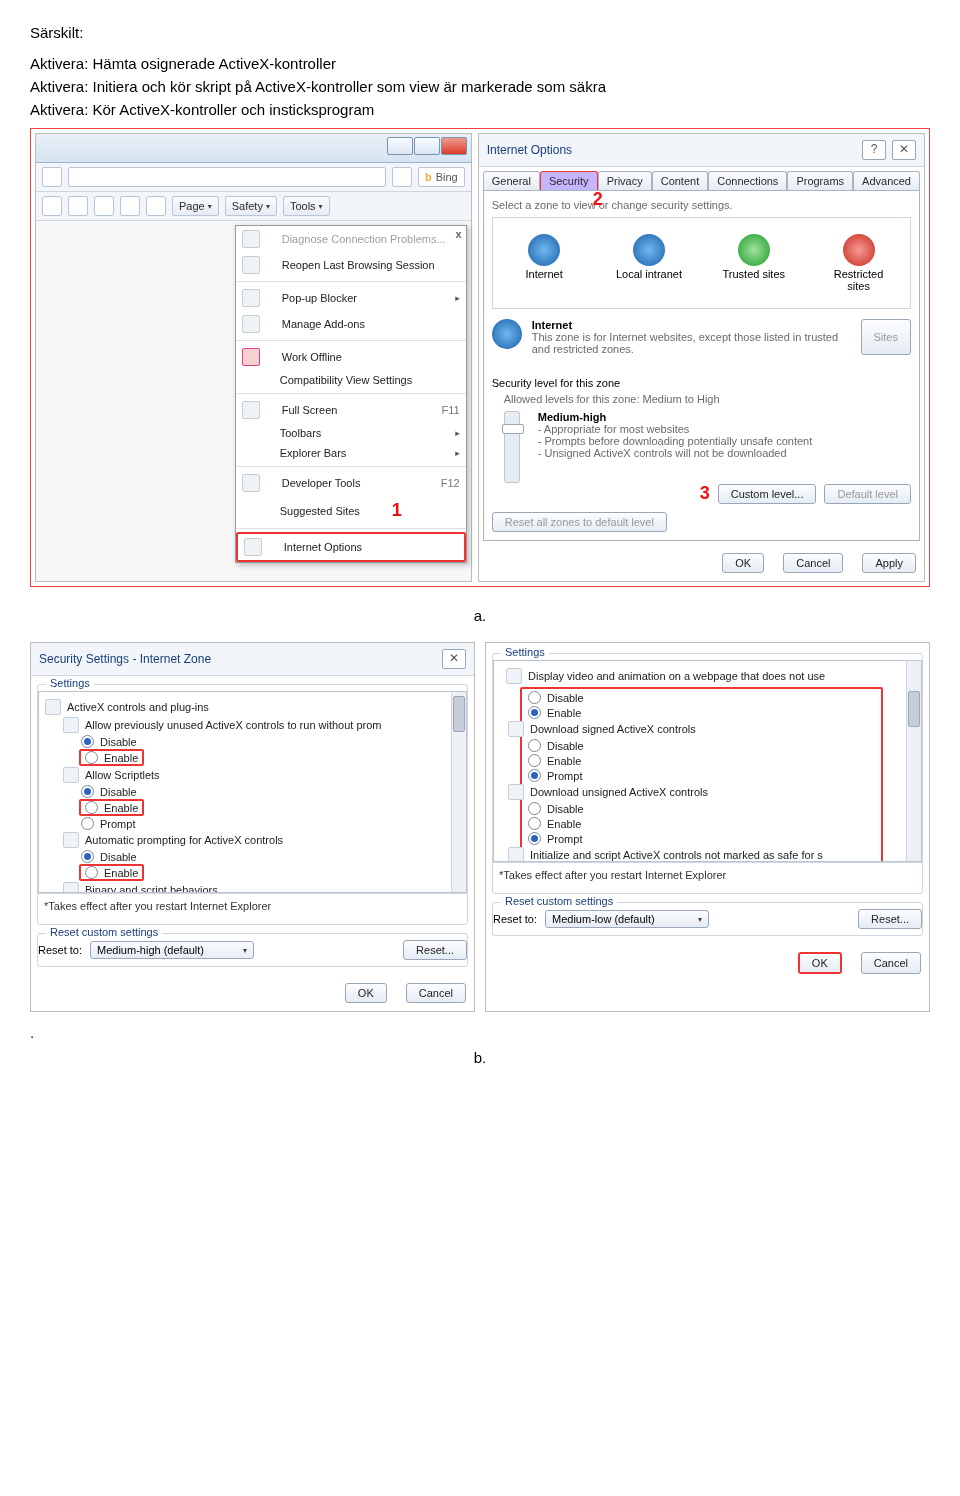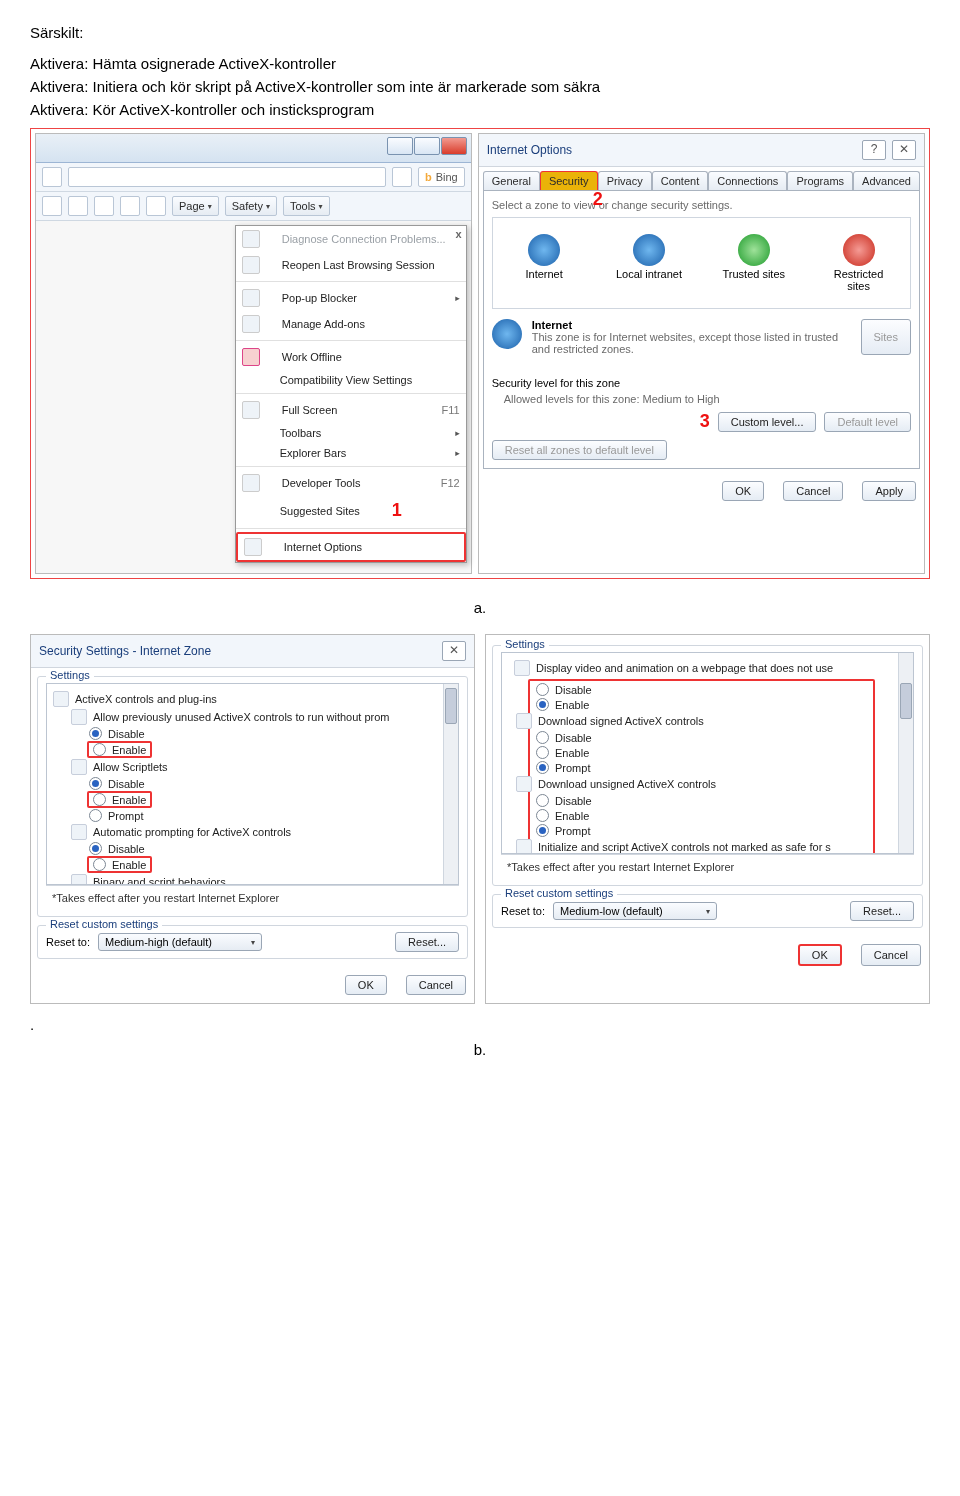--- a/index.html
+++ b/index.html
@@ -25,35 +25,35 @@
   .mi{display:flex;align-items:center;gap:22px;padding:4px 6px;border-bottom:0;color:#222}
   .mi.dis{color:#9aa0a6}
   .mi .k{margin-left:auto;color:#777}
   .mi .ico{width:16px;height:16px;border:1px solid #ccc;border-radius:2px;background:#eef3f8}
   .mi .arrow{margin-left:auto;font-size:9px;color:#555}
   .sep{height:1px;background:#e0e0e0;margin:3px 0}
   .io-red{border:2px solid #e33;border-radius:2px}
   .num-red{color:#e11;font-weight:700;font-size:18px}
   .tabstrip{display:flex;gap:0;margin:4px 4px 0 4px}
   .tab{padding:3px 8px;border:1px solid #aab3bf;background:linear-gradient(#fafcff,#e6ecf3);border-bottom:none;border-radius:3px 3px 0 0;color:#2b2b2b}
-  .tab.active{background:#eab308;position:relative;z-index:2}
+  .tab.active{background:#c4b5fd;position:relative;z-index:2}
   .panel{border:1px solid #aab3bf;background:#fff;margin:0 4px 4px 4px;padding:8px}
   .zones{display:flex;gap:14px;justify-content:space-around;margin:10px 0}
   .zone{display:flex;flex-direction:column;align-items:center;width:70px;text-align:center;gap:2px}
   .zone .zi{width:32px;height:32px;border-radius:50%}
   .gray{color:#6a6a6a}
   .btn{display:inline-flex;align-items:center;justify-content:center;padding:3px 12px;border:1px solid #9aa6b5;background:linear-gradient(#fcfdff,#e5ecf4);border-radius:3px;color:#222}
   .btn.dis{color:#999}
   .btnrow{display:flex;gap:19px;justify-content:flex-end;padding:8px}
   .slider{width:14px;height:70px;border:1px solid #bcc5d1;background:#e8edf3;border-radius:3px;position:relative;margin-right:8px}
   .slider:after{content:"";position:absolute;left:-3px;top:12px;width:20px;height:8px;background:#fff;border:1px solid #9aa6b5;border-radius:2px}
   .mh{display:flex;gap:10px}
   .cb{width:13px;height:13px;border:1px solid #7c8794;background:#fff;display:inline-block;vertical-align:middle;margin-right:4px;position:relative}
   .cb.ck:after{content:"✓";position:absolute;left:0;top:-2px;font-size:11px;color:#2a63c1}
-  .group{border:1px solid #d0d6de;border-radius:3px;margin:8px 6px;padding:6px 8px;position:relative;background:#fff}
+  .group{border:1px solid #d0d6de;border-radius:3px;margin:8px 6px;padding:6px 0;position:relative;background:#fff}
   .group>legend,.group>.lg{position:absolute;top:-8px;left:8px;background:#fff;padding:0 4px;color:#1a3e7b;font-size:11px}
   .treebox{border:1px solid #bcc5d1;background:#fff;height:200px;overflow:hidden;position:relative}
   .tree{padding:6px 8px 6px 6px;font-size:11px;color:#222}
   .tree .it{display:flex;align-items:center;gap:6px;padding:1px 0}
   .tree .it.cat{font-weight:400}
   .tree .it .ic{width:14px;height:14px;border:1px solid #c7cedb;border-radius:2px;background:#eef3f8}
   .radio{width:11px;height:11px;border:1px solid #7c8794;border-radius:50%;display:inline-block;position:relative}
   .radio.sel:after{content:"";position:absolute;inset:2px;border-radius:50%;background:#2a63c1}
   .hl{border:2px solid #e33;border-radius:2px;padding:0 4px;margin:-1px -2px;display:inline-flex;align-items:center;gap:6px}
   .scrollbar{position:absolute;right:0;top:0;width:14px;height:100%;background:#edf0f4;border-left:1px solid #cfd6df}
@@ -63,21 +63,21 @@
   .label-a{text-align:center;margin:8px 0 18px 0;font-size:15px}
   .dialog-title{padding:6px 8px;font-size:12px;color:#1a3e7b;border-bottom:1px solid #d0d6de;background:#f2f6fb;display:flex;justify-content:space-between;align-items:center}
   .xbtn{width:22px;height:18px;border:1px solid #9aa6b5;background:#fff;border-radius:2px;text-align:center;line-height:16px;color:#555}
   .ok-red{border:2px solid #e33}
 </style>
 </head>
 <body>
 
 <h3>Särskilt:</h3>
 <p>Aktivera: Hämta osignerade ActiveX-kontroller</p>
-<p>Aktivera: Initiera och kör skript på ActiveX-kontroller som inte är markerade som säkra</p>
+<p>Aktivera: Initiera och kör skript på ActiveX-kontroller som view är markerade som säkra</p>
 <p>Aktivera: Kör ActiveX-kontroller och insticksprogram</p>
 
 <div class="shotpair">
 
   <div class="pane">
     <div class="aero-top">
       <div class="winbtns">
         <div class="winbtn"></div>
         <div class="winbtn"></div>
         <div class="winbtn close"></div>
@@ -219,20 +219,29 @@
       <div style="display:flex;gap:10px;margin-top:10px">
         <div style="width:30px;height:30px;border-radius:50%;background:radial-gradient(#6fb7ef,#1a5fa9)"></div>
         <div style="flex:1">
           <b>Internet</b>
           <div class="gray">This zone is for Internet websites, except those listed in trusted and restricted zones.</div>
         </div>
         <span class="btn dis">Sites</span>
       </div>
       <div style="margin-top:22px">Security level for this zone</div>
       <div class="gray" style="margin:4px 0 6px 12px">Allowed levels for this zone: Medium to High</div>
+      <div class="mh" style="margin-left:12px">
+        <div class="slider"></div>
+        <div>
+          <b>Medium-high</b>
+          <div class="gray">- Appropriate for most websites</div>
+          <div class="gray">- Prompts before downloading potentially unsafe content</div>
+          <div class="gray">- Unsigned ActiveX controls will not be downloaded</div>
+        </div>
+      </div>
       <div style="display:flex;justify-content:flex-end;gap:8px;align-items:center">
         <span class="num-red">3</span>
         <span class="btn io-red">Custom level...</span>
         <span class="btn dis">Default level</span>
       </div>
       <div style="display:flex;justify-content:flex-start;margin-top:8px">
         <span class="btn dis">Reset all zones to default level</span>
       </div>
     </div>
     <div class="btnrow">

